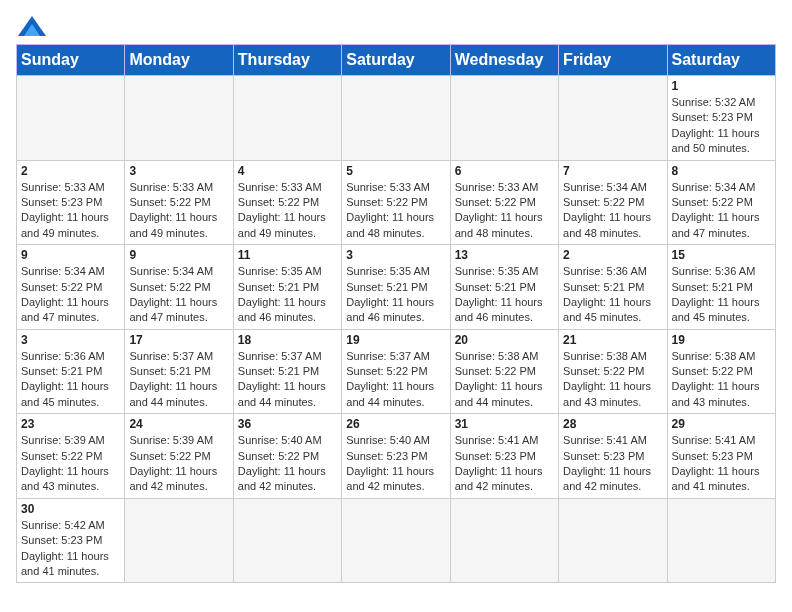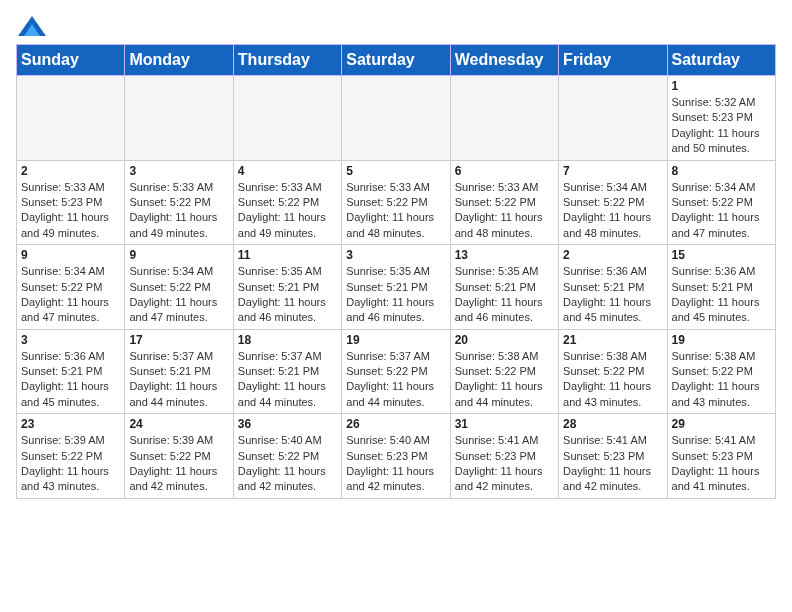--- a/index.html
+++ b/index.html
@@ -244,14 +244,26 @@
         </td>
         <td>
           <span class="day-number">28</span>
           <div class="cell-content">Sunrise: 5:41 AM<br>Sunset: 5:23 PM<br>Daylight: 11 hours and 42 minutes.</div>
         </td>
         <td>
           <span class="day-number">29</span>
           <div class="cell-content">Sunrise: 5:41 AM<br>Sunset: 5:23 PM<br>Daylight: 11 hours and 41 minutes.</div>
         </td>
       </tr>
+      <tr>
+        <td>
+          <span class="day-number">30</span>
+          <div class="cell-content">Sunrise: 5:42 AM<br>Sunset: 5:23 PM<br>Daylight: 11 hours and 41 minutes.</div>
+        </td>
+        <td class="empty"></td>
+        <td class="empty"></td>
+        <td class="empty"></td>
+        <td class="empty"></td>
+        <td class="empty"></td>
+        <td class="empty"></td>
+      </tr>
     </tbody>
 </table>
 
 </body></html>

